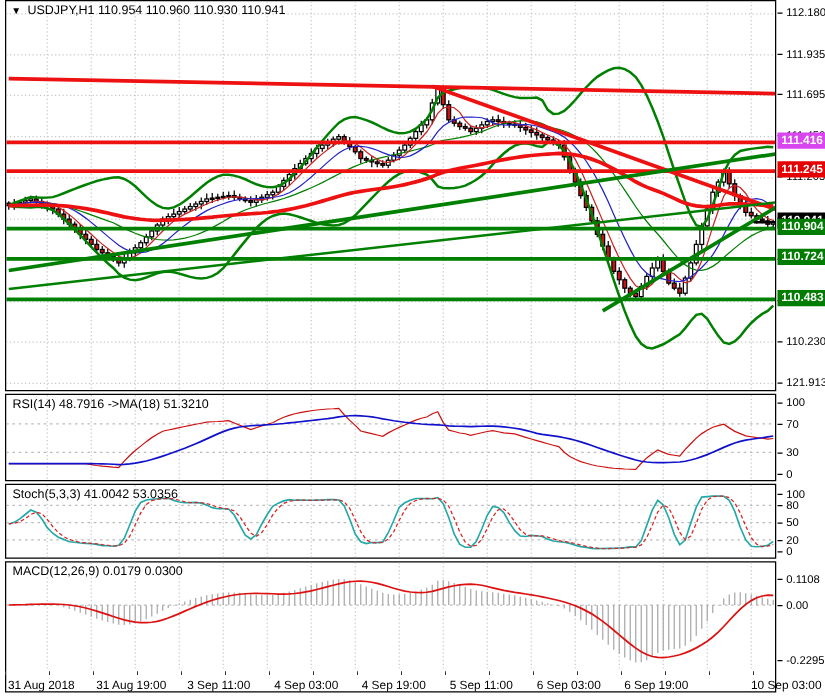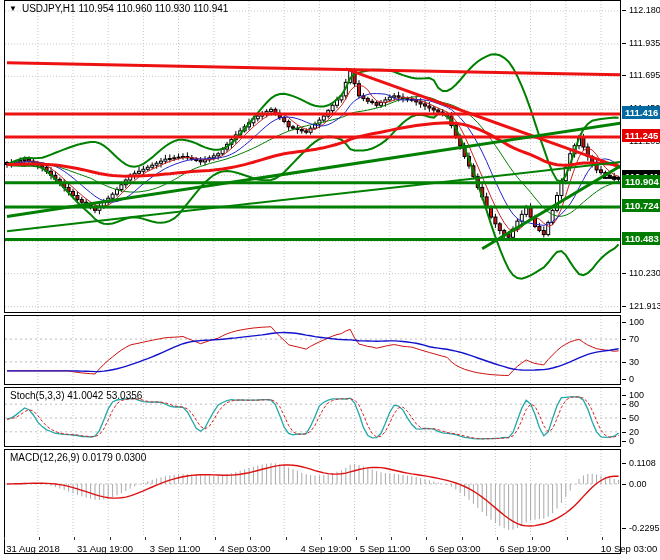--- a/index.html
+++ b/index.html
@@ -381,20 +381,21 @@
         <line x1="384.8" y1="0" x2="384.8" y2="68" stroke="#c8c8c8" stroke-dasharray="1,2"></line>
         <line x1="420.00000000000006" y1="0" x2="420.00000000000006" y2="68" stroke="#c8c8c8" stroke-dasharray="1,2"></line>
         <line x1="455.20000000000005" y1="0" x2="455.20000000000005" y2="68" stroke="#c8c8c8" stroke-dasharray="1,2"></line>
         <line x1="490.40000000000003" y1="0" x2="490.40000000000003" y2="68" stroke="#c8c8c8" stroke-dasharray="1,2"></line>
         <line x1="525.6" y1="0" x2="525.6" y2="68" stroke="#c8c8c8" stroke-dasharray="1,2"></line>
         <line x1="560.8000000000001" y1="0" x2="560.8000000000001" y2="68" stroke="#c8c8c8" stroke-dasharray="1,2"></line>
         <line x1="596" y1="0" x2="596" y2="68" stroke="#c8c8c8" stroke-dasharray="1,2"></line>
         <polyline points="2.0,54.9 6.4,54.9 10.8,54.9 15.2,54.9 19.6,54.9 24.0,54.9 28.4,54.9 32.8,54.9 37.2,54.9 41.6,54.9 46.0,54.9 50.4,54.9 54.8,54.9 59.2,54.9 63.6,54.9 68.0,55.7 72.4,56.4 76.8,56.9 81.2,57.3 85.6,57.7 90.0,58.0 94.4,52.9 98.8,48.4 103.2,44.4 107.6,40.9 112.0,37.3 116.4,34.1 120.8,31.4 125.2,29.0 129.6,28.0 134.0,27.1 138.4,26.1 142.8,25.2 147.2,24.3 151.6,23.4 156.0,22.6 160.4,21.7 164.8,21.4 169.2,21.2 173.6,20.9 178.0,20.5 182.4,22.4 186.8,24.2 191.2,25.9 195.6,27.7 200.0,26.2 204.4,24.7 208.8,23.4 213.2,22.2 217.6,19.8 222.0,17.8 226.4,16.3 230.8,15.0 235.2,14.1 239.6,13.3 244.0,12.6 248.4,12.0 252.8,11.6 257.2,11.2 261.6,11.0 266.0,10.7 270.4,15.8 274.8,20.3 279.2,24.3 283.6,28.8 288.0,29.9 292.4,30.9 296.8,32.0 301.2,33.1 305.6,30.3 310.0,28.0 314.4,25.9 318.8,24.0 323.2,21.9 327.6,20.1 332.0,18.6 336.4,17.6 340.8,15.0 345.2,13.4 349.6,22.1 354.0,28.1 358.4,29.2 362.8,30.4 367.2,31.0 371.6,32.2 376.0,31.2 380.4,30.2 384.8,29.2 389.2,28.6 393.6,29.4 398.0,30.3 402.4,30.7 406.8,31.1 411.2,32.5 415.6,33.9 420.0,35.2 424.4,36.5 428.8,37.7 433.2,39.0 437.6,40.2 442.0,41.3 446.4,45.8 450.8,49.2 455.2,51.4 459.6,53.3 464.0,54.6 468.4,55.8 472.8,56.8 477.2,57.4 481.6,58.1 486.0,58.6 490.4,58.9 494.8,59.2 499.2,59.4 503.6,59.5 508.0,54.6 512.4,50.3 516.8,47.0 521.2,43.9 525.6,45.9 530.0,47.5 534.4,48.2 538.8,48.9 543.2,43.5 547.6,39.0 552.0,34.5 556.4,30.9 560.8,28.2 565.2,25.8 569.6,24.5 574.0,23.3 578.4,26.3 582.8,29.1 587.2,30.9 591.6,32.7 596.0,33.4 600.4,34.1 604.8,34.5 609.2,35.3 613.6,34.8" fill="none" stroke="#cc1111" stroke-width="1"></polyline>
         <polyline points="2.0,54.9 6.4,54.9 10.8,54.9 15.2,54.9 19.6,54.9 24.0,54.9 28.4,54.9 32.8,54.9 37.2,54.9 41.6,54.9 46.0,54.9 50.4,54.9 54.8,54.9 59.2,54.9 63.6,54.9 68.0,54.9 72.4,55.0 76.8,55.1 81.2,55.2 85.6,55.4 90.0,55.6 94.4,55.5 98.8,55.1 103.2,54.5 107.6,53.7 112.0,52.8 116.4,51.6 120.8,50.3 125.2,48.9 129.6,47.4 134.0,45.8 138.4,44.2 142.8,42.6 147.2,40.8 151.6,39.0 156.0,37.1 160.4,35.1 164.8,33.1 169.2,31.1 173.6,29.3 178.0,27.7 182.4,26.5 186.8,25.6 191.2,25.0 195.6,24.6 200.0,24.3 204.4,24.1 208.8,23.8 213.2,23.6 217.6,23.2 222.0,22.8 226.4,22.3 230.8,21.9 235.2,21.4 239.6,20.9 244.0,20.4 248.4,19.9 252.8,19.4 257.2,18.9 261.6,18.3 266.0,17.5 270.4,17.0 274.8,16.6 279.2,16.5 283.6,16.7 288.0,17.0 292.4,17.5 296.8,18.2 301.2,19.1 305.6,19.8 310.0,20.6 314.4,21.2 318.8,21.8 323.2,22.3 327.6,22.8 332.0,23.2 336.4,23.5 340.8,23.7 345.2,23.9 349.6,24.2 354.0,24.7 358.4,24.9 362.8,25.0 367.2,25.1 371.6,25.2 376.0,25.1 380.4,25.0 384.8,24.9 389.2,24.9 393.6,25.1 398.0,25.5 402.4,26.0 406.8,26.6 411.2,27.3 415.6,28.3 420.0,29.4 424.4,30.7 428.8,31.5 433.2,32.1 437.6,32.7 442.0,33.3 446.4,34.2 450.8,35.1 455.2,36.2 459.6,37.5 464.0,38.9 468.4,40.4 472.8,42.0 477.2,43.5 481.6,45.0 486.0,46.5 490.4,48.0 494.8,49.4 499.2,50.7 503.6,52.0 508.0,53.0 512.4,53.6 516.8,54.0 521.2,54.1 525.6,54.1 530.0,54.0 534.4,53.8 538.8,53.6 543.2,53.0 547.6,52.0 552.0,50.8 556.4,49.3 560.8,47.7 565.2,45.8 569.6,43.9 574.0,41.9 578.4,40.1 582.8,38.4 587.2,37.1 591.6,36.1 596.0,35.4 600.4,34.8 604.8,34.2 609.2,33.5 613.6,32.8" fill="none" stroke="#1111cc" stroke-width="1.4"></polyline>
       </svg>
+    <div class="plabel">RSI(14) 48.7916  -&gt;MA(18) 51.3210</div>
   </div>
 
   <div class="panel" id="stoch-panel">
     <svg id="stoch-svg" width="615" height="58">
         <line x1="0" y1="16.199999999999996" x2="615" y2="16.199999999999996" stroke="#bbb" stroke-dasharray="2,3"></line>
         <line x1="0" y1="30" x2="615" y2="30" stroke="#bbb" stroke-dasharray="2,3"></line>
         <line x1="0" y1="43.8" x2="615" y2="43.8" stroke="#bbb" stroke-dasharray="2,3"></line>
         <line x1="32.800000000000004" y1="0" x2="32.800000000000004" y2="58" stroke="#c8c8c8" stroke-dasharray="1,2"></line>
         <line x1="68" y1="0" x2="68" y2="58" stroke="#c8c8c8" stroke-dasharray="1,2"></line>
         <line x1="103.2" y1="0" x2="103.2" y2="58" stroke="#c8c8c8" stroke-dasharray="1,2"></line>
@@ -597,21 +598,21 @@
       <div class="tick-label" style="top: 169.322px;">110.960</div>
       <div class="tick-mark" style="top: 174.322px;"></div>
       <div class="tick-label" style="top: 202.321px;">110.715</div>
       <div class="tick-mark" style="top: 207.321px;"></div>
       <div class="tick-label" style="top: 235.32px;">110.470</div>
       <div class="tick-mark" style="top: 240.32px;"></div>
       <div class="tick-label" style="top: 267.646px;">110.230</div>
       <div class="tick-mark" style="top: 272.646px;"></div>
       <div class="tick-label" style="top: 300.645px;">121.913</div>
       <div class="tick-mark" style="top: 305.645px;"></div>
-      <div class="badge" style="top: 105.903px; background: #0369a1;">111.416</div>
+      <div class="badge" style="top: 105.903px; background: #d946ef;">111.416</div>
       <div class="badge" style="top: 128.935px; background: rgb(228, 0, 0);">111.245</div>
       <div class="badge" style="top: 169.881px; background: rgb(0, 0, 0);">110.941</div>
       <div class="badge" style="top: 174.864px; background: rgb(0, 124, 0);">110.904</div>
       <div class="badge" style="top: 199.109px; background: rgb(0, 124, 0);">110.724</div>
       <div class="badge" style="top: 231.569px; background: rgb(0, 124, 0);">110.483</div>
       <div class="tick-label" style="top: 317px;">100</div>
       <div class="tick-mark" style="top: 322px;"></div>
       <div class="tick-label" style="top: 334.1px;">70</div>
       <div class="tick-mark" style="top: 339.1px;"></div>
       <div class="tick-label" style="top: 356.9px;">30</div>
@@ -635,21 +636,21 @@
       <div class="tick-label" style="top: 522.605px;">-0.2295</div>
       <div class="tick-mark" style="top: 527.605px;"></div>
     </div>
 
   <div id="time-axis">
     <div id="time-ticks"></div>
   <div class="tlabel" style="left: 33px;">31 Aug 2018</div>
       <div class="tlabel" style="left: 105px;">31 Aug 19:00</div>
       <div class="tlabel" style="left: 175px;">3 Sep 11:00</div>
       <div class="tlabel" style="left: 245px;">4 Sep 03:00</div>
-      <div class="tlabel" style="left: 326px;">4 Sep 19:00</div>
+      <div class="tlabel" style="left: 315px;">4 Sep 19:00</div>
       <div class="tlabel" style="left: 385px;">5 Sep 11:00</div>
       <div class="tlabel" style="left: 455px;">6 Sep 03:00</div>
       <div class="tlabel" style="left: 525px;">6 Sep 19:00</div>
       <div class="tlabel" style="left: 616px; margin-top: 36px;">7 Sep 11:00</div>
       <div class="tlabel" style="left: 629px;">10 Sep 03:00</div>
     </div>
 
   <div class="divider" style="top:311px"></div>
   <div class="divider" style="top:383px"></div>
   <div class="divider" style="top:445px"></div>

